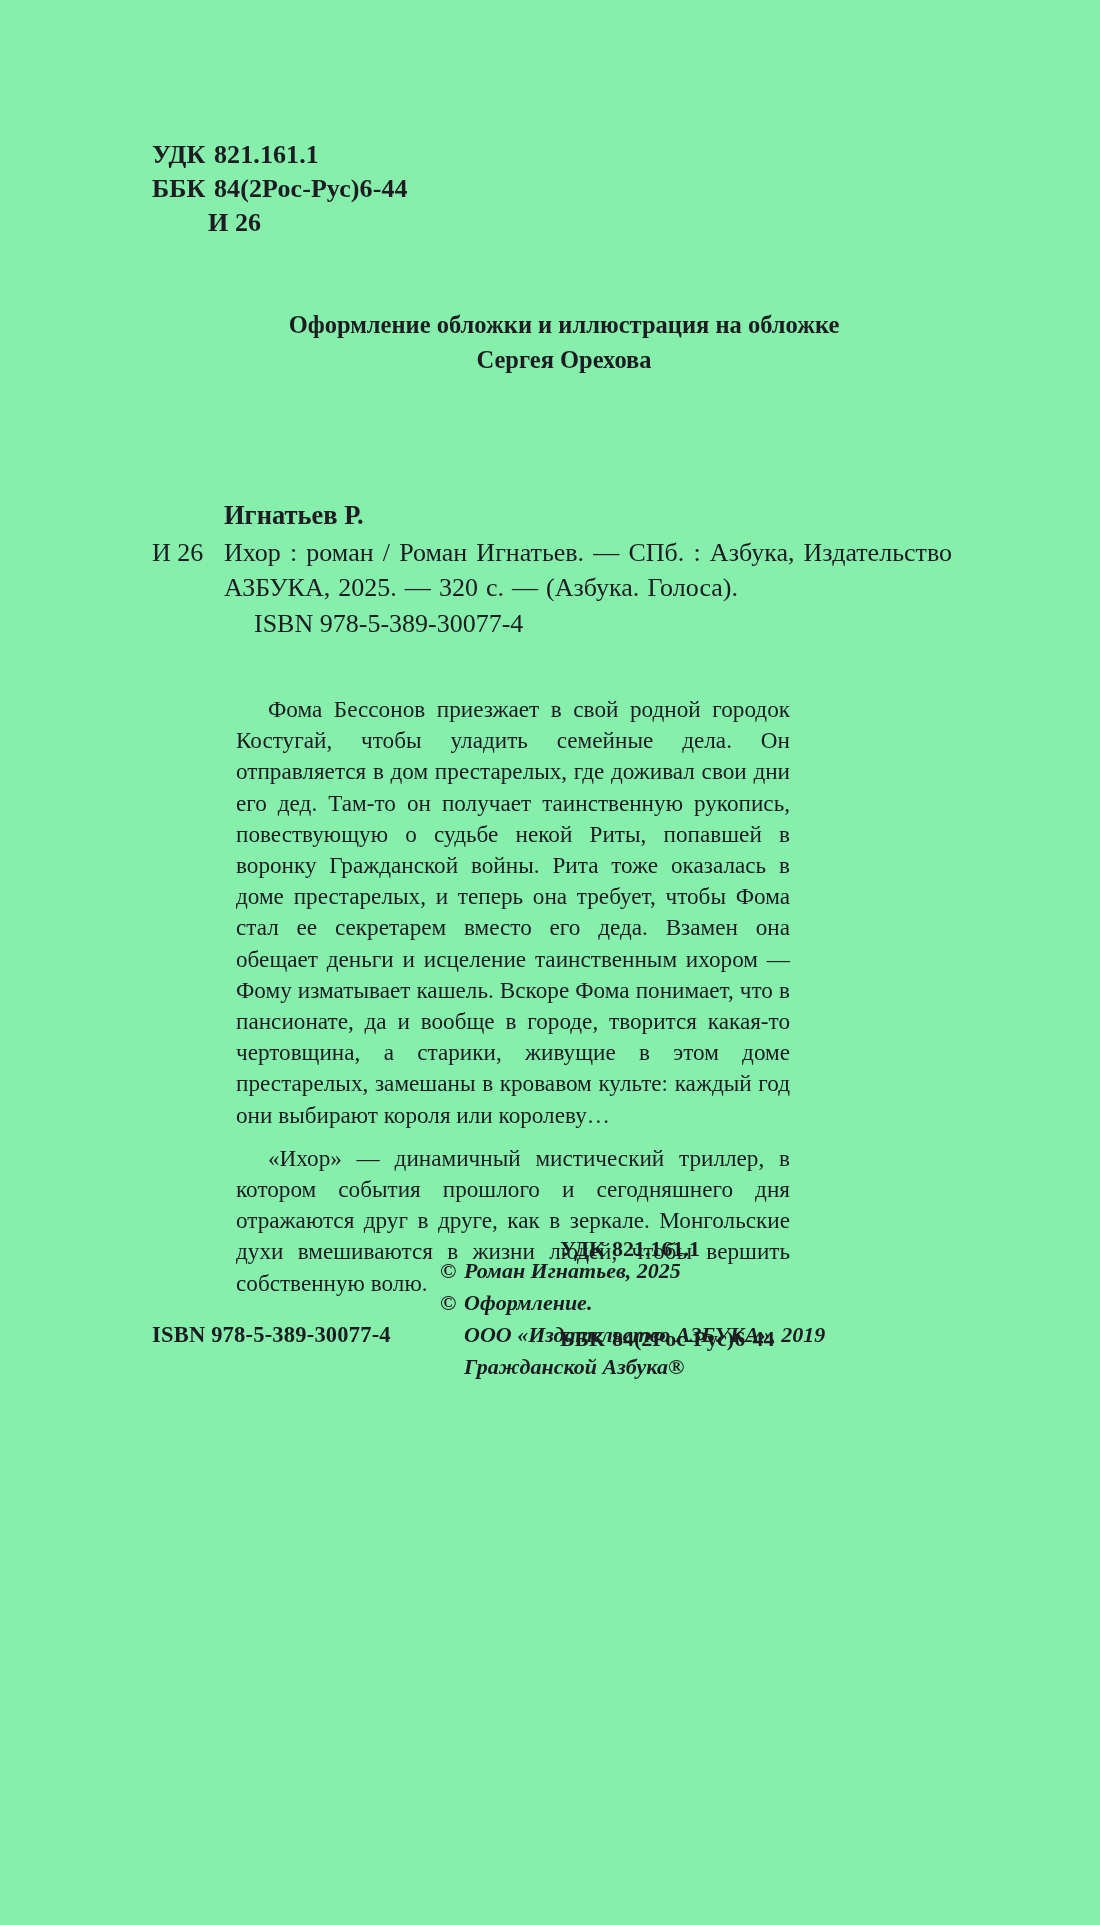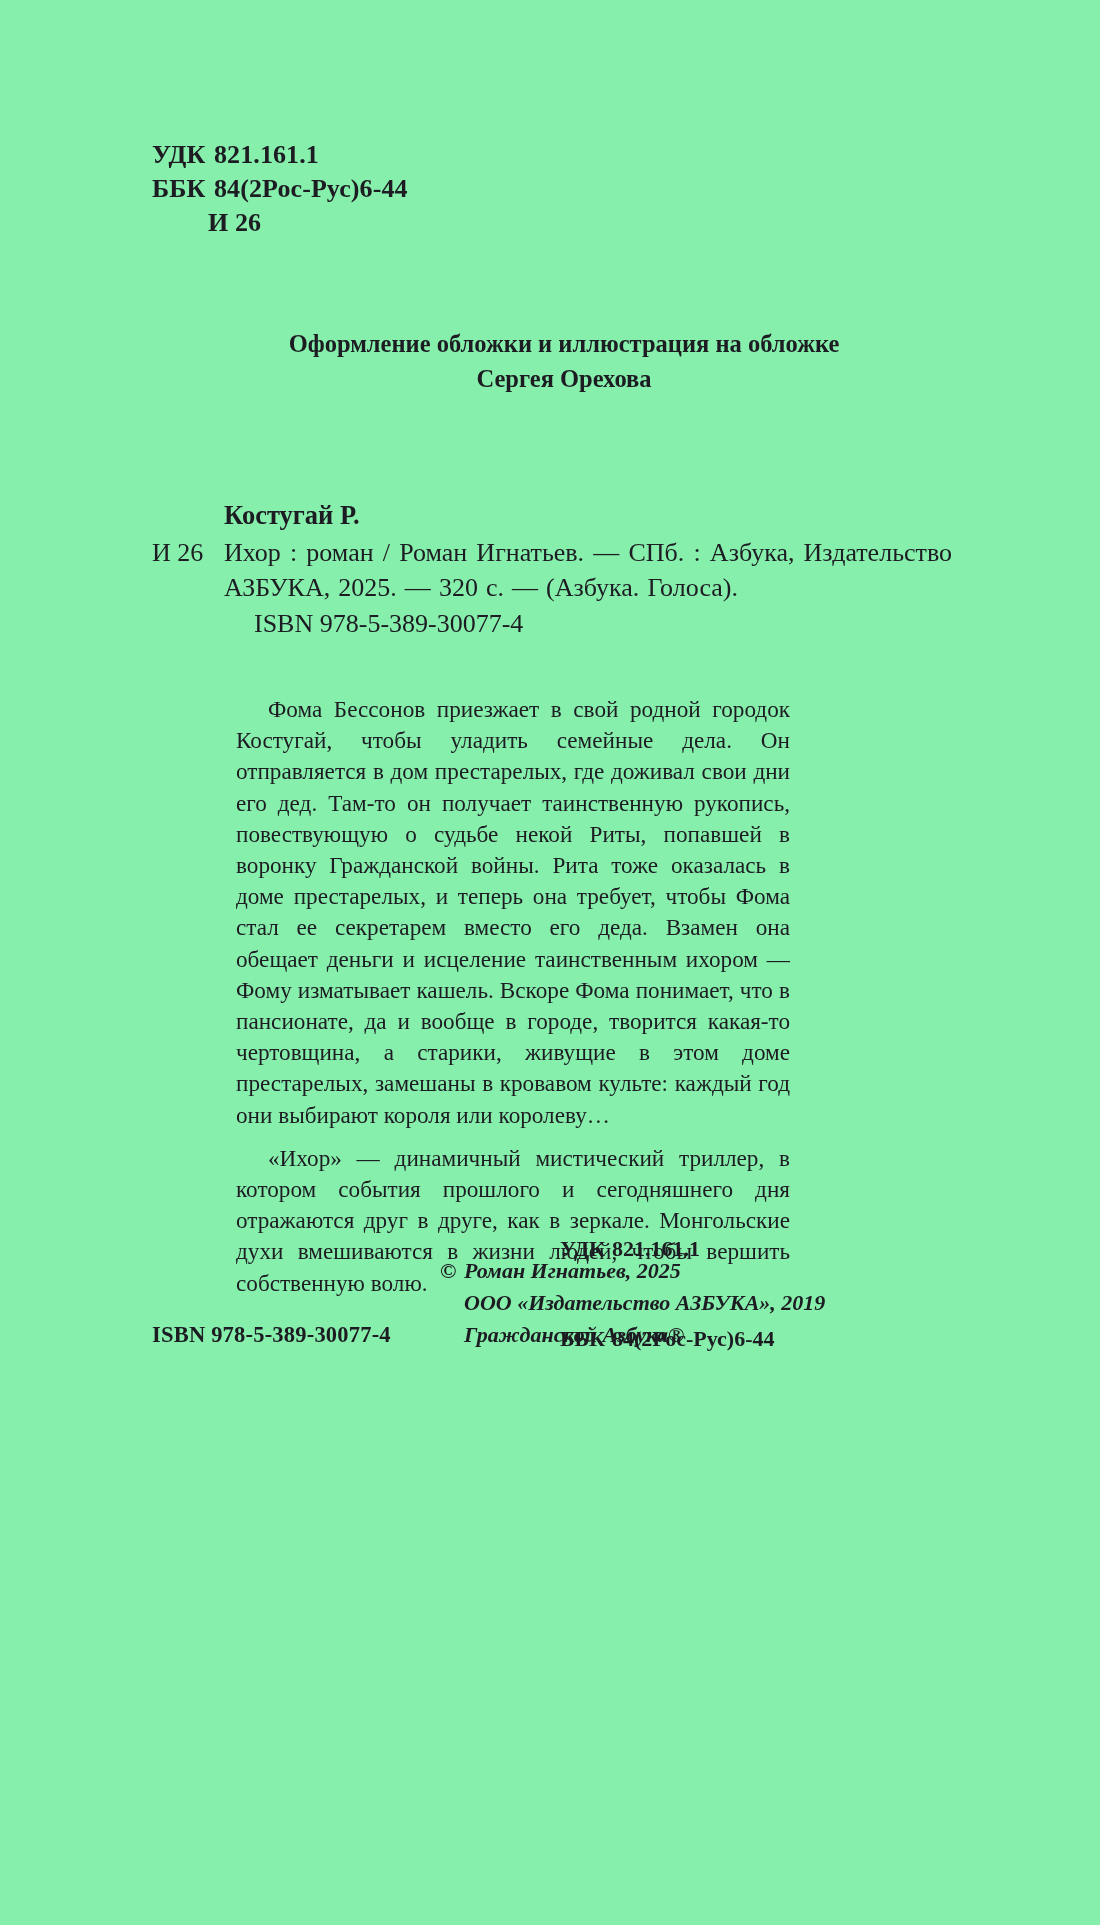--- a/index.html
+++ b/index.html
@@ -42,21 +42,21 @@
   .class-key {
     display: inline-block;
     min-width: 62px;
   }
 
   
   .credits {
     position: absolute;
     left: 0;
     right: 0;
-    top: 327px;
+    top: 308px;
     text-align: center;
     font-size: 24.5px;
     font-weight: bold;
     line-height: 1.42;
     padding-left: 28px;
   }
 
   
   .record {
     position: absolute;
@@ -165,39 +165,40 @@
     <div class="class-line"><span class="class-key">ББК</span><span>84(2Рос-Рус)6-44</span></div>
     <div class="class-line indent">И 26</div>
   </div>
 
   <div class="credits">
     <div>Оформление обложки и иллюстрация на обложке</div>
     <div>Сергея Орехова</div>
   </div>
 
   <div class="record">
-    <div class="record-author">Костугай Р.</div>
+    <div class="record-author">Игнатьев Р.</div>
     <div class="record-body">
       <span class="record-index">И 26</span>
       <div class="record-desc">Ихор : роман / Роман Игнатьев. — СПб. : Азбука, Издательство АЗБУКА, 2025. — 320 с. — (Азбука. Голоса).</div>
       <div class="record-isbn">ISBN 978-5-389-30077-4</div>
     </div>
   </div>
 
   <div class="annotation">
     <p>Фома Бессонов приезжает в свой родной городок Костугай, чтобы уладить семейные дела. Он отправляется в дом престарелых, где доживал свои дни его дед. Там-то он получает таинственную рукопись, повествующую о судьбе некой Риты, попавшей в воронку Гражданской войны. Рита тоже оказалась в доме престарелых, и теперь она требует, чтобы Фома стал ее секретарем вместо его деда. Взамен она обещает деньги и исцеление таинственным ихором — Фому изматывает кашель. Вскоре Фома понимает, что в пансионате, да и вообще в городе, творится какая-то чертовщина, а старики, живущие в этом доме престарелых, замешаны в кровавом культе: каждый год они выбирают короля или королеву…</p>
     <p>«Ихор» — динамичный мистический триллер, в котором события прошлого и сегодняшнего дня отражаются друг в друге, как в зеркале. Монгольские духи вмешиваются в жизни людей, чтобы вершить собственную волю.</p>
   </div>
 
   <div class="class-repeat">
     <div class="class-line"><span class="class-key">УДК</span><span>821.161.1</span></div>
     <div class="class-line"><span class="class-key">ББК</span><span>84(2Рос-Рус)6-44</span></div>
   </div>
 
   <div class="copyright">
     <div class="cr-row"><span class="cr-mark">©</span><span>Роман Игнатьев, 2025</span></div>
+    <div class="cr-row"><span class="cr-mark">©</span><span>Оформление.</span></div>
     <div class="cr-row"><span class="cr-mark"></span><span>ООО «Издательство АЗБУКА», 2019</span></div>
     <div class="cr-row"><span class="cr-mark"></span><span>Гражданской Азбука®</span></div>
   </div>
 
   <div class="isbn-bottom">ISBN 978-5-389-30077-4</div>
 
 </div>
 
 </body></html>

